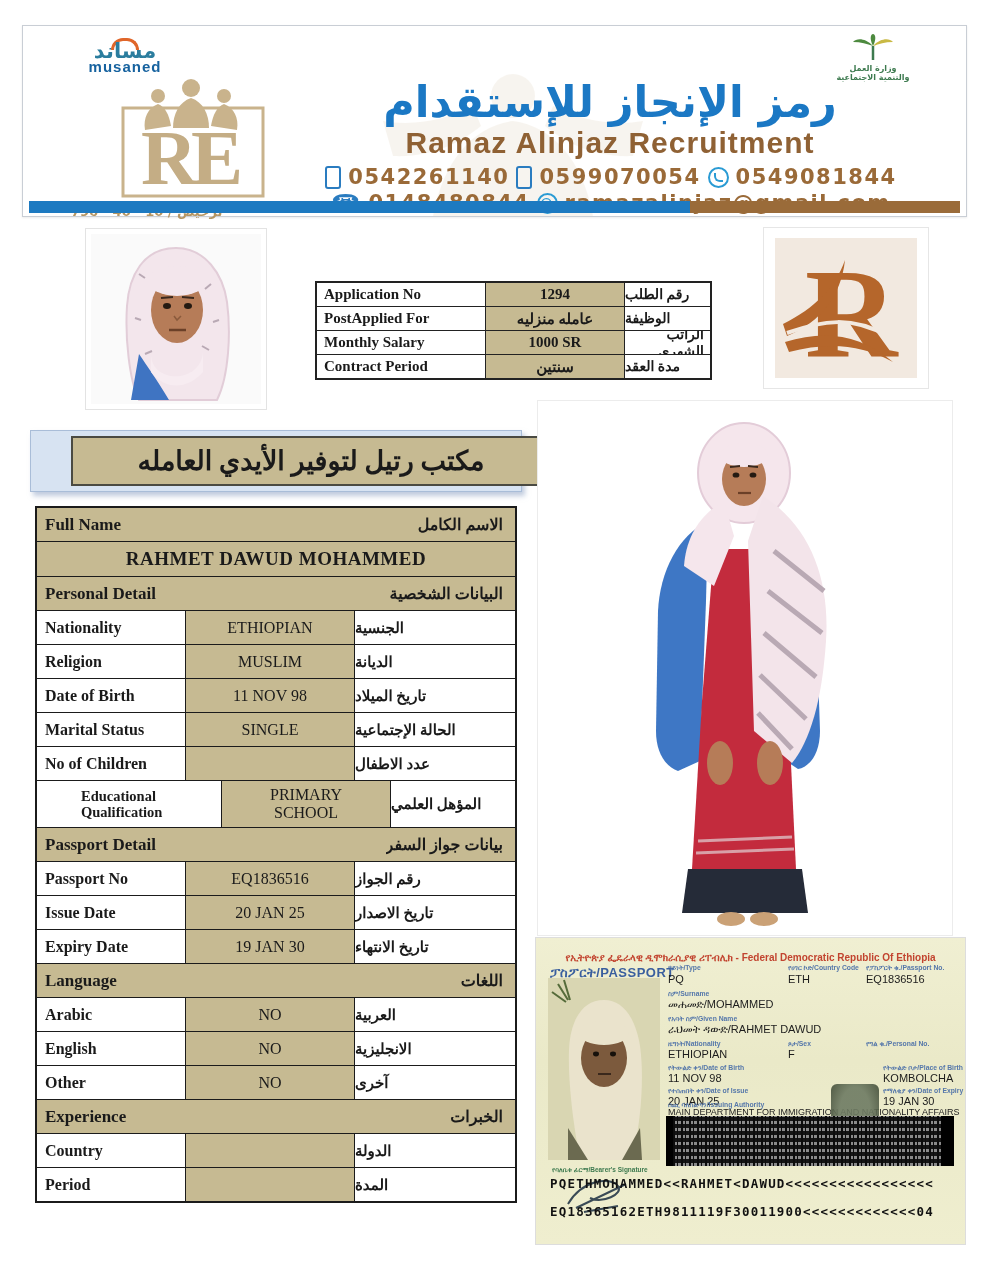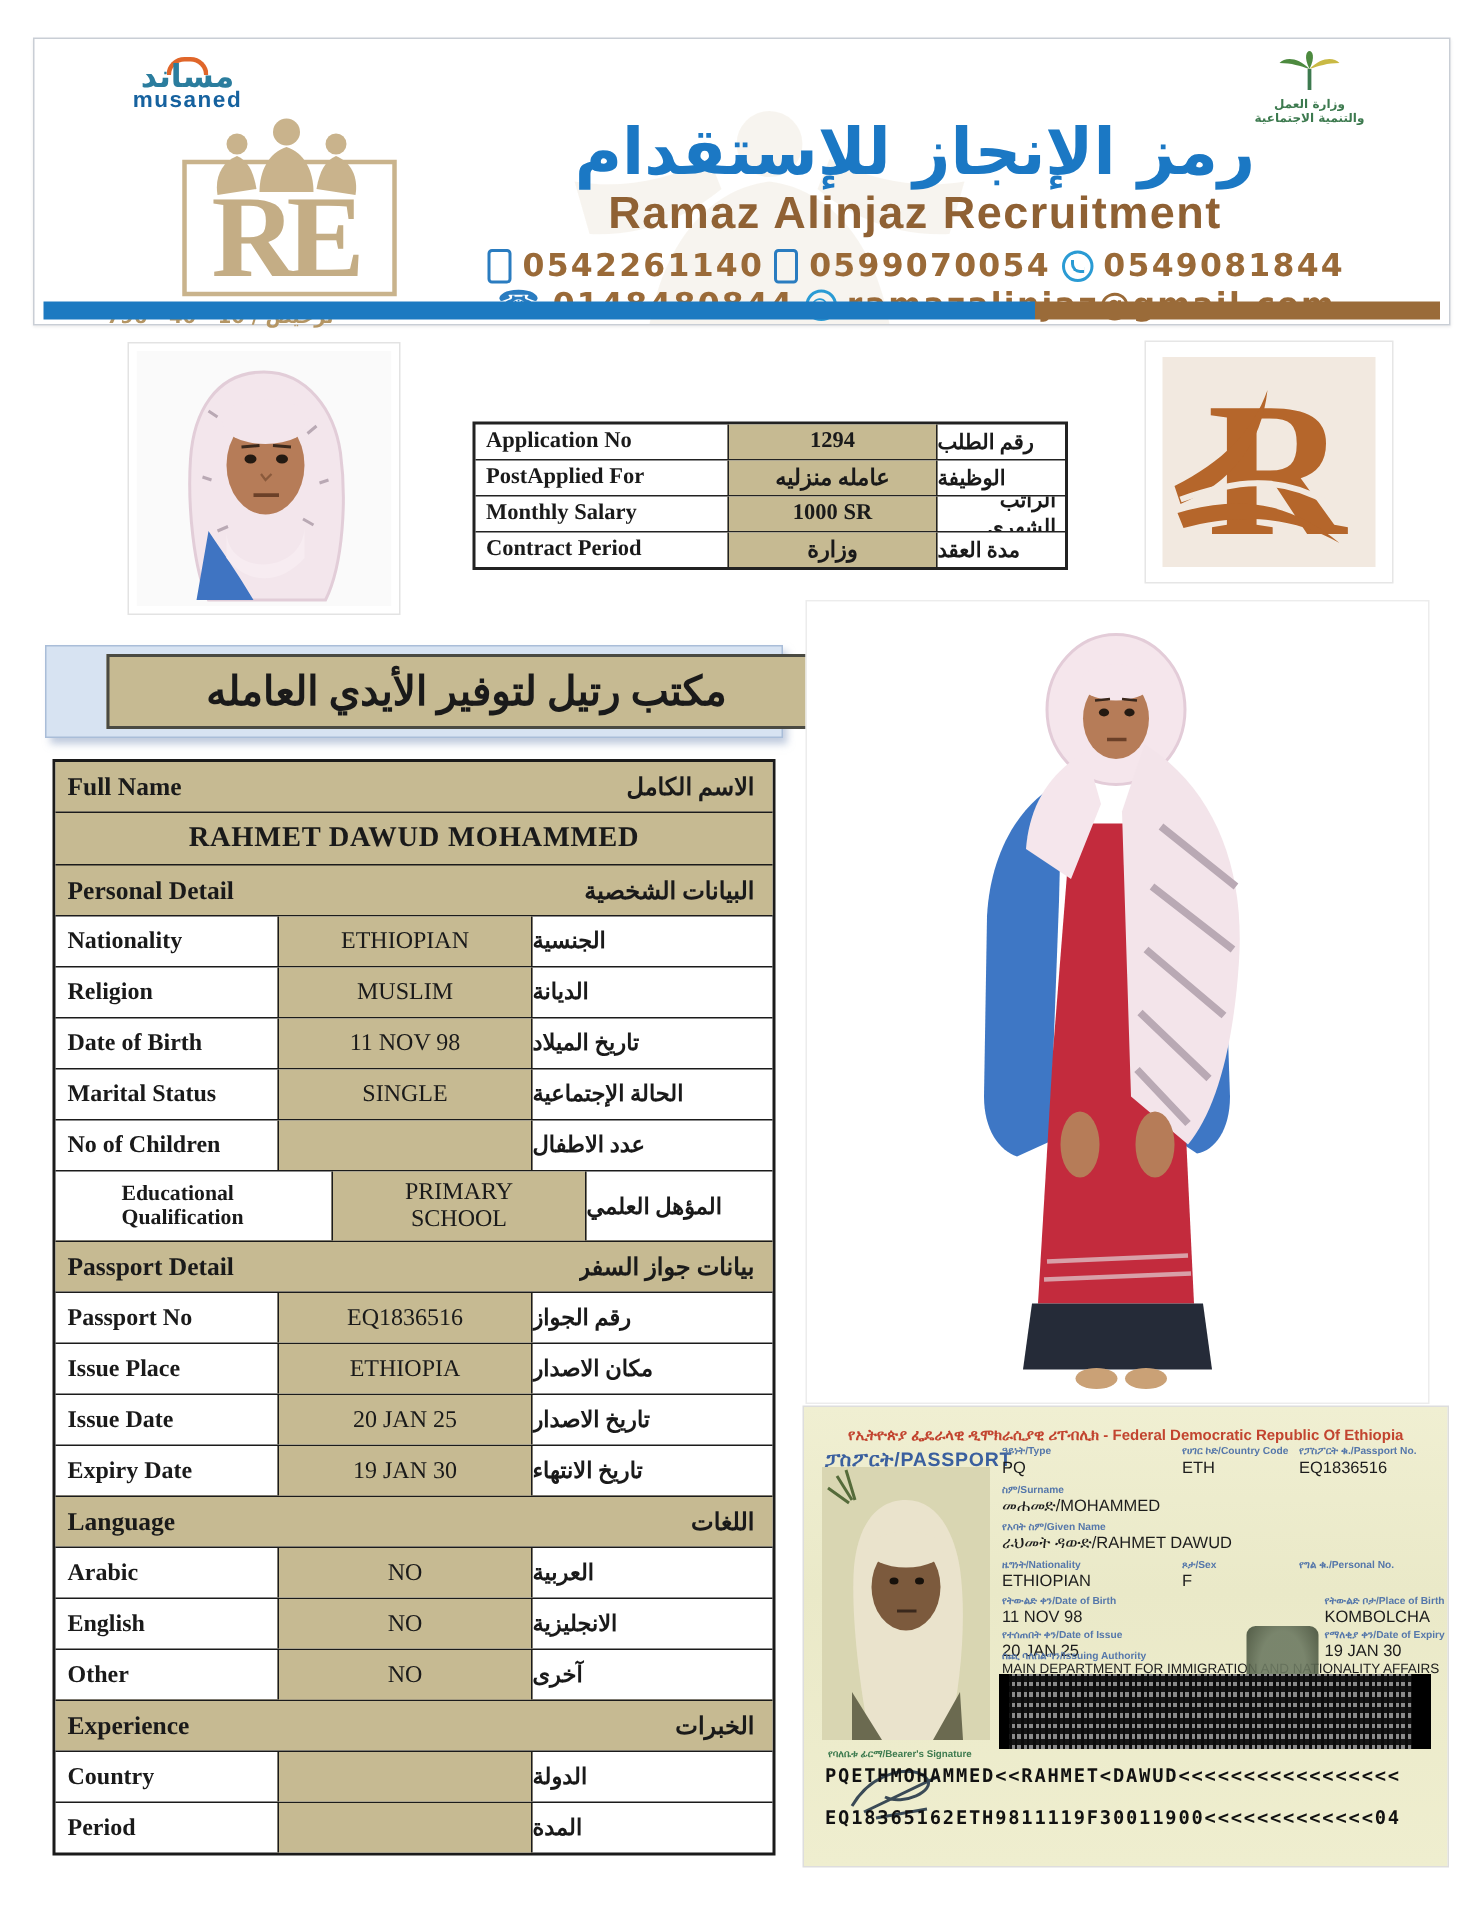--- a/index.html
+++ b/index.html
@@ -176,21 +176,21 @@
       <div class="app-c app-val">عامله منزليه</div>
       <div class="app-c app-ar">الوظيفة</div>
     </div>
     <div class="app-row">
       <div class="app-c app-en">Monthly Salary</div>
       <div class="app-c app-val">1000 SR</div>
       <div class="app-c app-ar">الراتب الشهري</div>
     </div>
     <div class="app-row">
       <div class="app-c app-en">Contract Period</div>
-      <div class="app-c app-val">وزارة</div>
+      <div class="app-c app-val">سنتين</div>
       <div class="app-c app-ar">مدة العقد</div>
     </div>
   </div>
 
   <div class="abs r-logo">
     <div class="r-logo-inner">
       <svg width="142" height="140" viewBox="0 0 142 140">
         <text x="30" y="118" font-family="Liberation Serif, serif" font-size="128" font-weight="bold" fill="#b5662b">R</text>
         <path d="M8,86 C40,70 60,50 70,22 C66,58 46,84 12,98 Z" fill="#b5662b"></path>
         <path d="M10,104 C50,92 84,96 118,124 C86,106 52,104 14,114 Z" fill="#b5662b"></path>
@@ -249,25 +249,20 @@
     </div>
 
     <div class="trow full-row">
       <div class="c en">Passport Detail</div>
       <div class="c ar">بيانات جواز السفر</div>
     </div>
     <div class="trow">
       <div class="c en">Passport No</div>
       <div class="c val">EQ1836516</div>
       <div class="c ar">رقم الجواز</div>
-    </div>
-    <div class="trow">
-      <div class="c en">Issue Place</div>
-      <div class="c val">ETHIOPIA</div>
-      <div class="c ar">مكان الاصدار</div>
     </div>
     <div class="trow">
       <div class="c en">Issue Date</div>
       <div class="c val">20 JAN 25</div>
       <div class="c ar">تاريخ الاصدار</div>
     </div>
     <div class="trow">
       <div class="c en">Expiry Date</div>
       <div class="c val">19 JAN 30</div>
       <div class="c ar">تاريخ الانتهاء</div>

